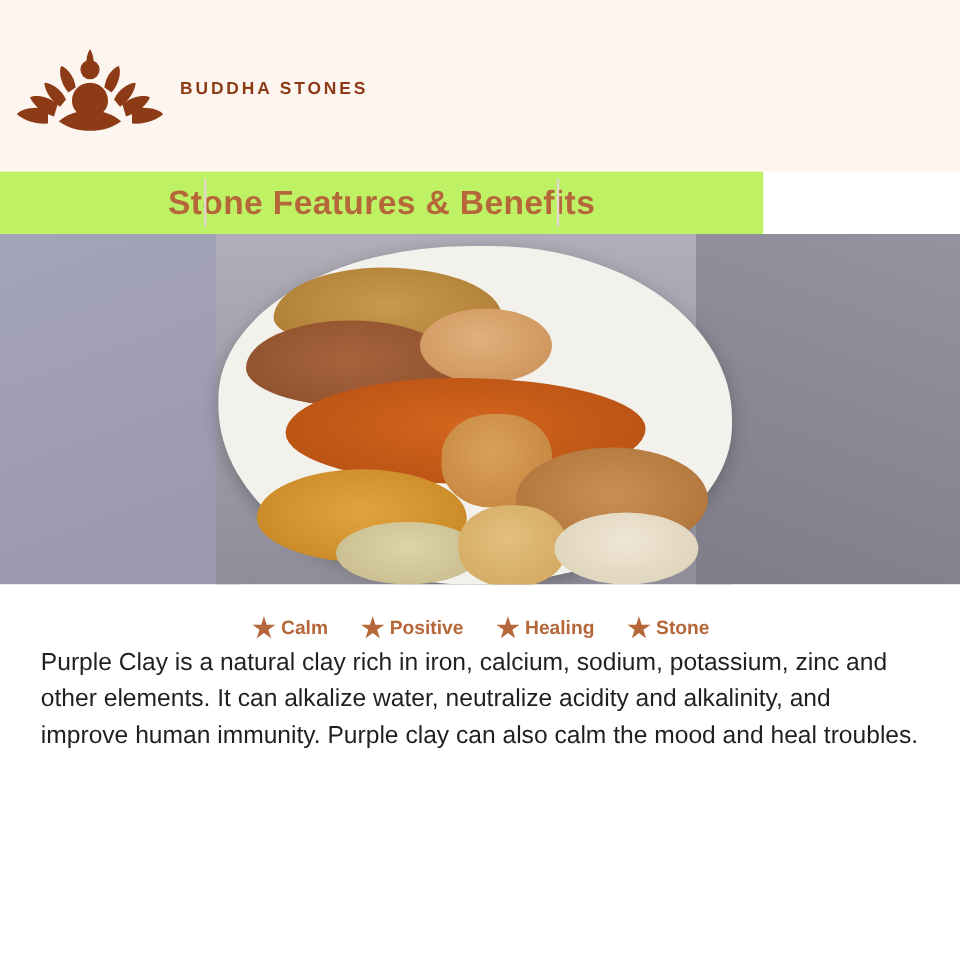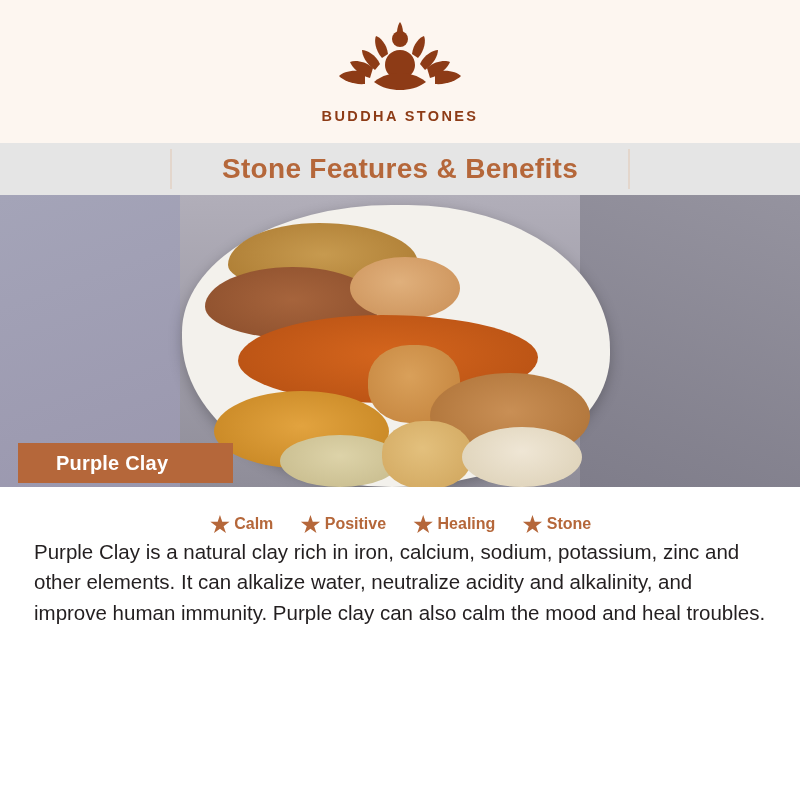--- a/index.html
+++ b/index.html
@@ -24,32 +24,32 @@
   .corner-tr2{top:0;right:0;border-top:40px solid #fdf6f0;border-left:40px solid transparent;}
   .corner-bl{bottom:0;left:0;border-bottom:62px solid #b5673a;border-right:62px solid transparent;}
   .corner-bl2{bottom:0;left:0;border-bottom:40px solid #fdf6f0;border-right:40px solid transparent;}
   .corner-br{bottom:0;right:0;border-bottom:62px solid #b5673a;border-left:62px solid transparent;}
   .corner-br2{bottom:0;right:0;border-bottom:40px solid #fdf6f0;border-left:40px solid transparent;}
 
   
   .logo-area{
     position:absolute;top:0;left:0;width:800px;height:143px;
     background:#fdf6f0;
-    display:flex;flex-direction:column;align-items:center;justify-content:flex-start;
+    display:flex;flex-direction:row;align-items:center;justify-content:flex-start;
   }
   .logo-mark{margin-top:22px;}
   .logo-text{
     margin-top:4px;
     font-size:14.5px;letter-spacing:2.4px;color:#8d3b16;font-weight:bold;
   }
 
   
   .title-wrap{
-    position:absolute;top:143px;left:0;width:800px;height:52px;
-    background:#e5e5e5;
+    position:absolute;top:143px;left:0;width:636px;height:52px;
+    background:#bef264;
     display:flex;align-items:center;justify-content:center;
   }
   .title-wrap:before{
     content:"";position:absolute;left:170px;top:6px;width:2px;height:40px;background:#e3d6cc;
   }
   .title-wrap:after{
     content:"";position:absolute;right:170px;top:6px;width:2px;height:40px;background:#e3d6cc;
   }
   .title{
     font-size:28px;font-weight:bold;color:#b5673a;letter-spacing:.3px;
@@ -158,23 +158,20 @@
     <div class="pile p3"></div>
     <div class="pile p4"></div>
     <div class="pile p5"></div>
     <div class="pile p6"></div>
     <div class="pile p7"></div>
     <div class="pile p8"></div>
     <div class="pile p9"></div>
     <div class="pile p10"></div>
   </div>
 
-  <div class="ribbon">
-    <span class="ribbon-text">Purple Clay</span>
-  </div>
 
   <div class="benefits">
     <div class="benefit">
       <span class="star">★</span>
       <span class="benefit-label">Calm</span>
     </div>
     <div class="benefit">
       <span class="star">★</span>
       <span class="benefit-label">Positive</span>
     </div>

